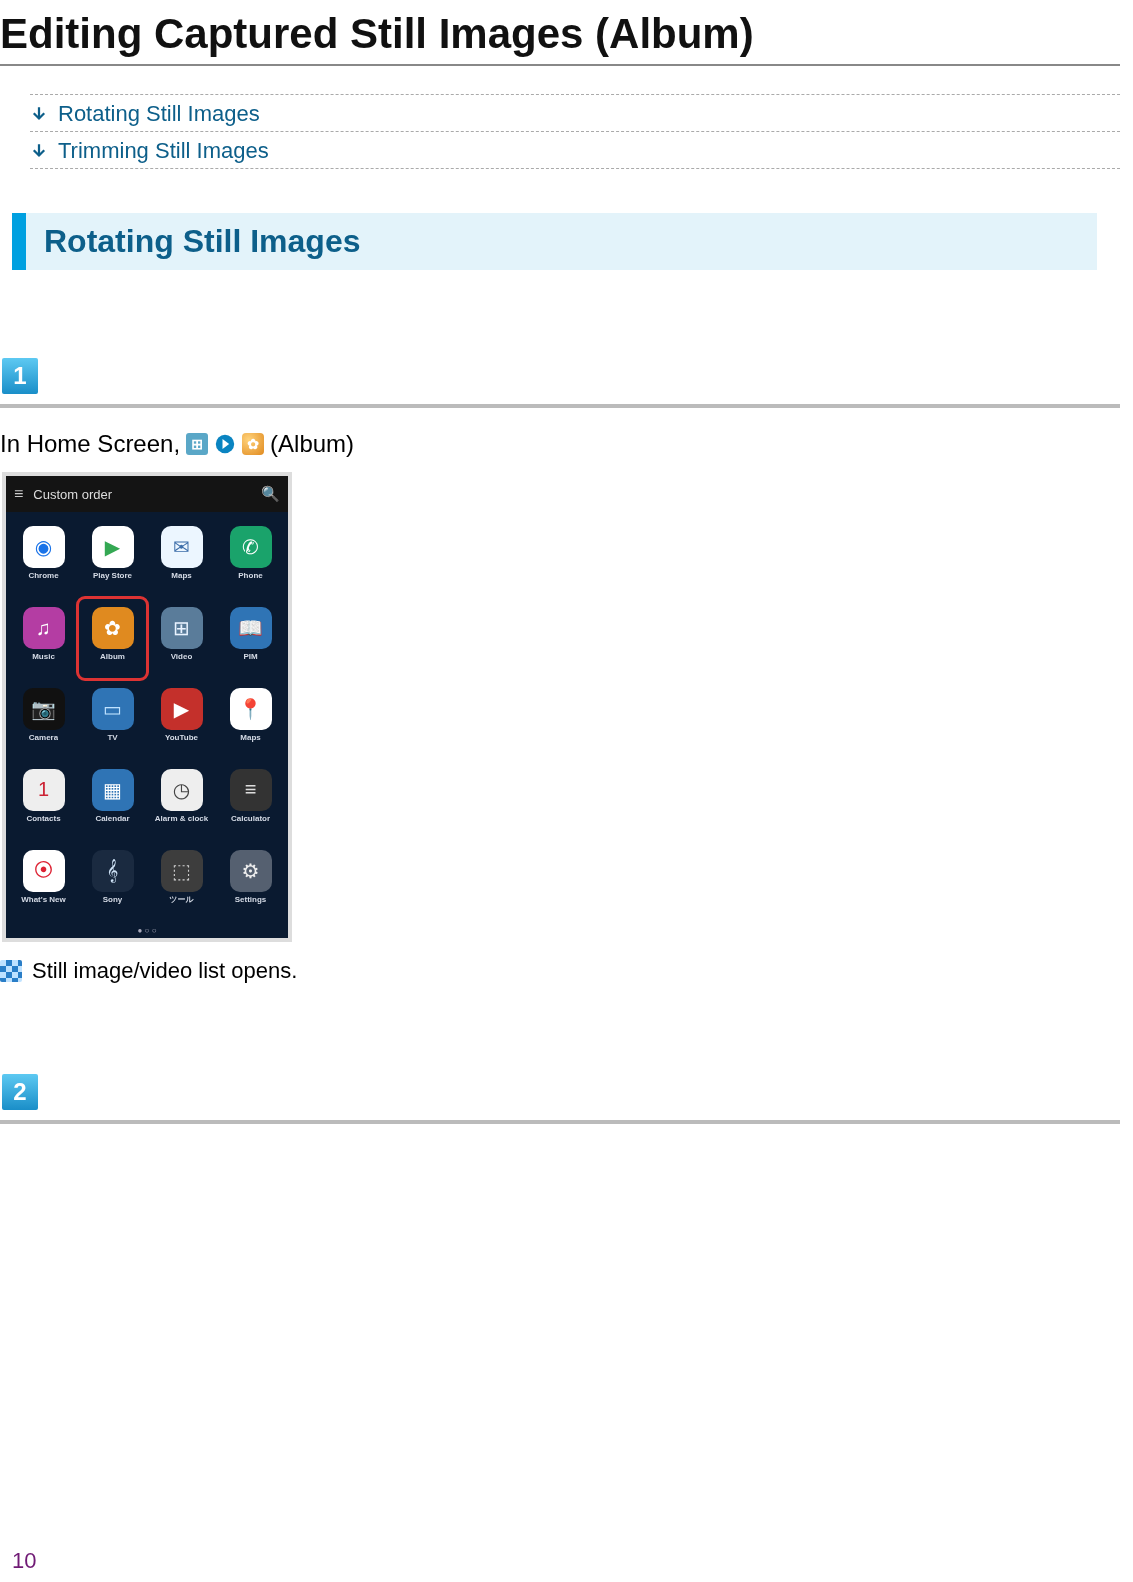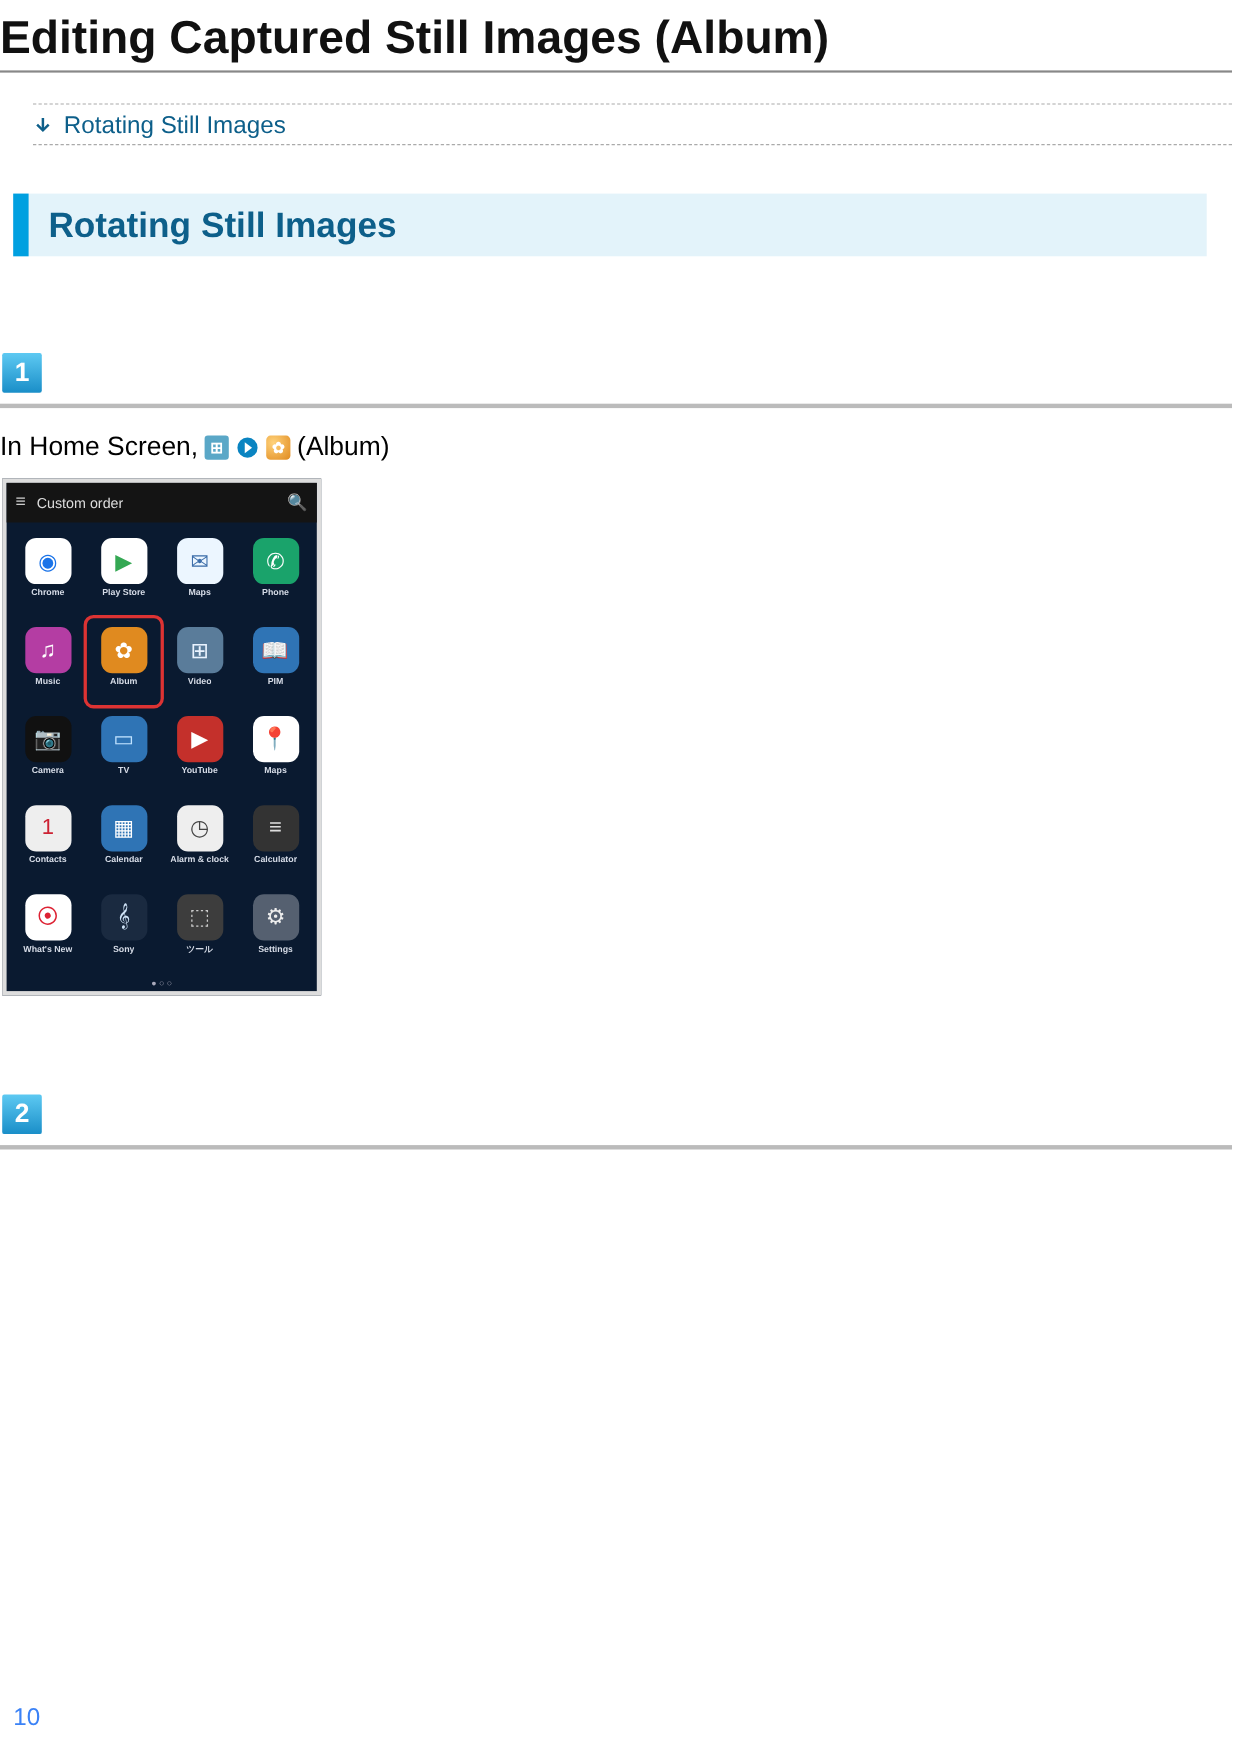--- a/index.html
+++ b/index.html
@@ -218,40 +218,49 @@
     border-radius: 2px;
   }
 
   .step-block.second { margin-top: 90px; }
 
   .page-number {
     position: absolute;
     left: 12px;
     bottom: 18px;
     font-size: 22px;
-    color: #3b82f6;
+    color: #701a75;
   }
 </style>
 </head>
 <body>
 
 <div class="page">
   <div class="content">
     <h1 class="page-title">Editing Captured Still Images (Album)</h1>
     <hr class="hr-thick">
 
     <div class="toc">
       <div class="toc-item">
         <span class="arrow-down-icon">
           <svg viewBox="0 0 24 24" width="18" height="18" fill="none" stroke="currentColor" stroke-width="3">
             <path d="M12 3 V18"></path>
               <path d="M5 11 L12 18 L19 11"></path>
           </svg>
         </span>
         <a href="#">Rotating Still Images</a>
+      </div>
+      <div class="toc-item">
+        <span class="arrow-down-icon">
+          <svg viewBox="0 0 24 24" width="18" height="18" fill="none" stroke="currentColor" stroke-width="3">
+            <path d="M12 3 V18"></path>
+              <path d="M5 11 L12 18 L19 11"></path>
+          </svg>
+        </span>
+        <a href="#">Trimming Still Images</a>
       </div>
     </div>
 
     <div class="section-heading">Rotating Still Images</div>
 
     <div class="step-block">
       <div class="step-num">1</div>
       <hr class="step-sep">
       <div class="step-body">
         <span>In Home Screen,</span>
@@ -351,20 +360,24 @@
               <div class="app-lbl">ツール</div>
             </div>
             <div class="app-cell">
               <div class="app-icn" style="background: rgb(85, 96, 112); color: rgb(238, 238, 238);">⚙</div>
               <div class="app-lbl">Settings</div>
             </div>
           </div>
         <div class="phone-dotbar">● ○ ○</div>
       </div>
 
+      <div class="result-line">
+        <span class="checker-icon"></span>
+        <span>Still image/video list opens.</span>
+      </div>
     </div>
 
     <div class="step-block second">
       <div class="step-num">2</div>
       <hr class="step-sep">
     </div>
 
   </div>
 
   <div class="page-number">10</div>

